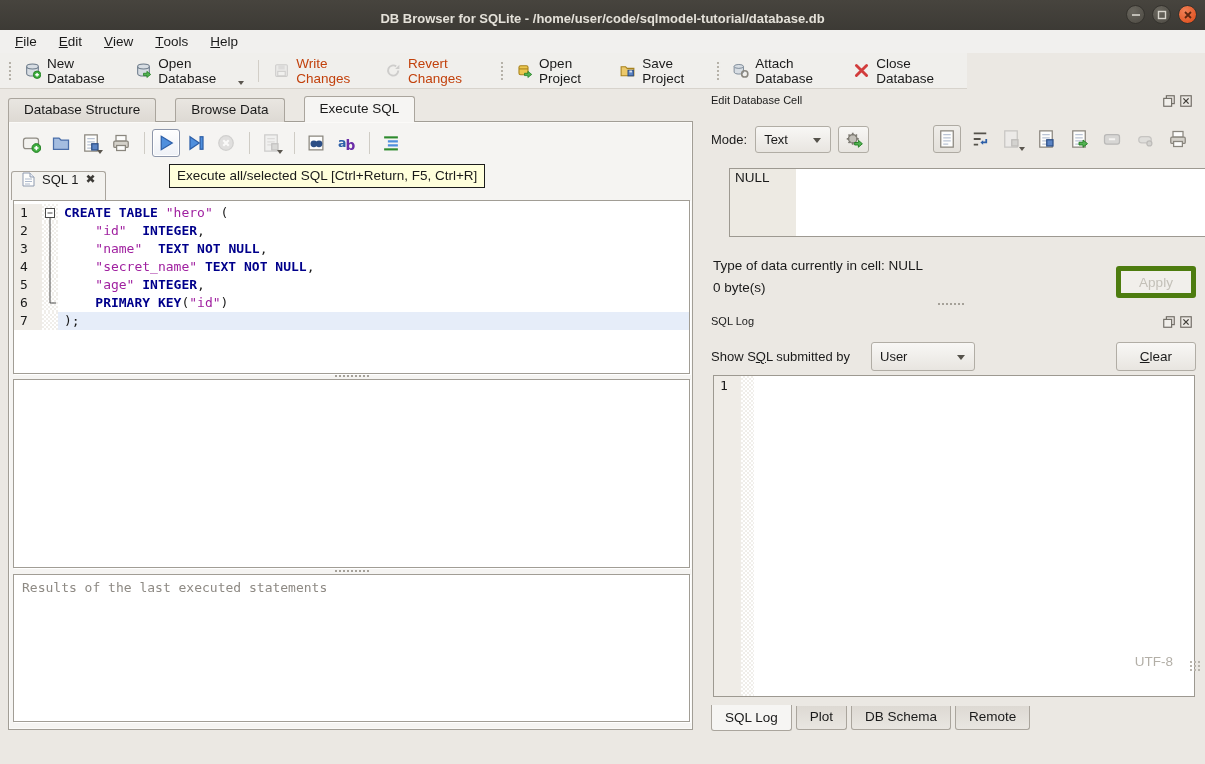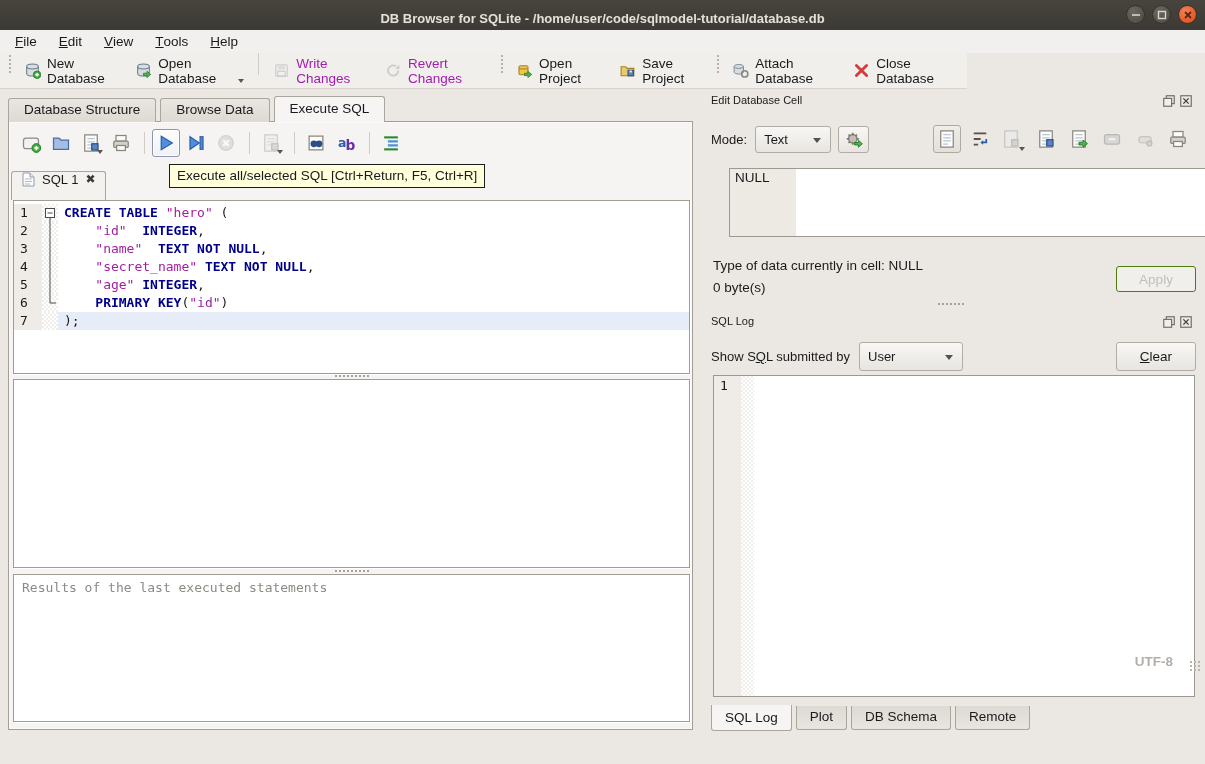--- a/index.html
+++ b/index.html
@@ -17,34 +17,34 @@
   .wbtn.close { background:radial-gradient(circle at 35% 30%, #f08157, #dd4814); color:#5e2710; font-weight:bold; border-color:#a33а10; }
   .wbtn svg { display:block; }
 
   
   .menubar { position:absolute; left:0; top:30px; width:1205px; height:23px; background:#f1f0ee; display:flex; align-items:stretch; padding-left:4px; }
   .menu-item { padding:2px 11px; display:flex; align-items:center; font-size:13.5px; }
   .mn-k { text-decoration:underline; }
 
   
   .toolbar { position:absolute; left:0; top:53px; width:967px; height:36px; background:#f0efec;
-    border-bottom:1px solid #d7d3cc; display:flex; padding:0 4px; }
+    border-bottom:1px solid #d7d3cc; display:flex; align-items:center; padding:0 4px; }
   .tbtn { display:flex; align-items:center; gap:6px; padding:4px 8px; border-radius:3px; position:relative; }
   .tbtn .lbl { font-size:13.5px; }
-  .tbtn.disabled .lbl { color:#a21caf; }
+  .tbtn.disabled .lbl { color:#c2410c; }
   .tbtn.disabled svg { opacity:.45; filter:grayscale(1); }
   .tb-handle { width:7px; height:22px; margin:0 3px;
      background-image:radial-gradient(#b5b1a8 1px, transparent 1.1px); background-size:4px 4px; background-position:center; }
   .tb-line { width:1px; height:22px; background:#d2cec7; margin:0 6px; }
   .dd-caret { width:0; height:0; border-left:3.5px solid transparent; border-right:3.5px solid transparent; border-top:4px solid #5a564f; align-self:flex-end; margin:0 0 1px -2px; }
 
   
   .main-tabs { position:absolute; left:8px; top:97px; height:25px; display:flex; align-items:flex-end; z-index:5; }
   .mtab { padding:3px 15px 4px; border:1px solid #aaa59d; border-bottom:none; background:linear-gradient(#e9e6e1,#ddd9d3);
-    margin-right:4px; border-radius:3px 3px 0 0; height:24px; font-size:13.5px; }
+    margin-right:19px; border-radius:3px 3px 0 0; height:24px; font-size:13.5px; }
   .mtab.active { background:#f6f5f3; height:26px; padding-top:4px; position:relative; z-index:6; }
 
   
   .left-frame { position:absolute; left:8px; top:121px; width:685px; height:609px;
     background:#f5f4f2; border:1px solid #a29e96; box-shadow:inset 0 0 0 1px #fbfaf8; z-index:4; }
 
   .sql-toolbar { position:absolute; left:8px; top:6px; height:30px; display:flex; align-items:center; }
   .sqlbtn { width:28px; height:28px; display:flex; align-items:center; justify-content:center; position:relative; margin-right:2px; border:1px solid transparent; }
   .sqlbtn.hovered { border:1px solid #8d96aa; border-radius:3px; background:linear-gradient(#fefefe,#eef1f6); box-shadow:0 0 0 1px #fff inset; }
   .sqlbtn.disabled svg { opacity:.5; filter:grayscale(.9); }
@@ -98,40 +98,40 @@
   .cbtn.disabled svg { opacity:.5; filter:grayscale(.9); }
 
   .cell-edit { position:absolute; left:24px; top:79px; width:478px; height:69px; background:#ec4899; border:1px solid #9d9991; display:flex; }
   .cell-edit .nullcol { width:66px; background:#edeae3; padding:1px 5px; font-size:13.5px; }
   .cell-edit .editcol { flex:1; background:#fff; }
 
   .type-info { position:absolute; left:8px; top:169px; font-size:13.5px; }
   .size-info { position:absolute; left:8px; top:191px; font-size:13.5px; }
   .btn { background:linear-gradient(#f8f7f5,#e8e5e0); border:1px solid #b1ada5; border-radius:3px;
     display:flex; align-items:center; justify-content:center; font-size:13.5px; }
-  .apply-btn { position:absolute; left:411px; top:177px; width:80px; height:26px; background:#f1efeb; border:1px solid #4d7c0f; color:#c3c0b8; }
+  .apply-btn { position:absolute; left:411px; top:177px; width:80px; height:32px; background:#f1efeb; border:5px solid #4d7c0f; color:#c3c0b8; }
 
   .dock-split { position:absolute; left:0; top:211px; width:492px; height:7px; display:flex; align-items:center; justify-content:center; }
   .dock-split .dots { width:26px; border-top:2px dotted #a5a199; }
 
   .show-row { position:absolute; left:6px; top:253px; display:flex; align-items:center; }
   .clear-btn { position:absolute; left:411px; top:253px; width:80px; height:29px; }
   .u { text-decoration:underline; }
 
   .log-box { position:absolute; left:8px; top:286px; width:482px; height:322px; background:#fff; border:1px solid #9d9991; display:flex; }
   .log-gutter { width:27px; background:#efece7; font-family:"DejaVu Sans Mono","Liberation Mono",monospace; font-size:13px; padding:2px 0 0 6px; }
   .log-fold { width:13px; background-image:conic-gradient(#f0eeea 25%, #ffffff 0 50%, #f0eeea 0 75%, #ffffff 0); background-size:4px 4px; }
   .log-text { flex:1; }
 
   .bottom-tabs { position:absolute; left:6px; top:617px; height:27px; display:flex; align-items:flex-start; }
   .btab { padding:3px 13px 4px; border:1px solid #aaa59d; border-top:none; background:linear-gradient(#ddd9d3,#e9e6e1);
     margin-right:4px; border-radius:0 0 3px 3px; font-size:13.5px; height:24px; }
   .btab.active { background:#f6f5f3; height:26px; position:relative; top:-1px; padding-top:5px; }
 
-  .statusbar-text { position:absolute; right:32px; top:654px; color:#b3afa7; font-size:13.5px;font-weight:bold; }
+  .statusbar-text { position:absolute; right:32px; top:654px; color:#b3afa7; font-size:13.5px; }
   .grip { position:absolute; right:4px; top:660px; width:12px; height:12px;
     background-image:radial-gradient(#b9b5ad 1px, transparent 1.2px); background-size:4px 4px; }
   svg { display:block; }
 </style>
 </head>
 <body>
 
 <div class="titlebar">
   <div class="title">DB Browser for SQLite - /home/user/code/sqlmodel-tutorial/database.db</div>
   <div class="win-controls">
@@ -542,21 +542,21 @@
       </span>
     <span>
         <svg width="14" height="14" viewBox="0 0 16 16">
           <rect x="2" y="2" width="12" height="12" fill="none" stroke="#6e6a63" stroke-width="1.3"></rect>
           <path d="M5 5l6 6M11 5l-6 6" stroke="#3f3c37" stroke-width="1.5"></path>
         </svg>
       </span>
   </div>
 
   <div class="show-row">
-    <span style="margin-right:9px"><span>Show S</span><span class="u">Q</span><span>L submitted by</span></span>
+    <span style="margin-right:21px"><span>Show S</span><span class="u">Q</span><span>L submitted by</span></span>
     <div class="combo" style="width:104px;height:29px">
       <span>User</span>
       <span class="caret" style="top:12px"></span>
     </div>
   </div>
   <div class="btn clear-btn">
     <span><span class="u">C</span><span>lear</span></span>
   </div>
 
   <div class="log-box">

